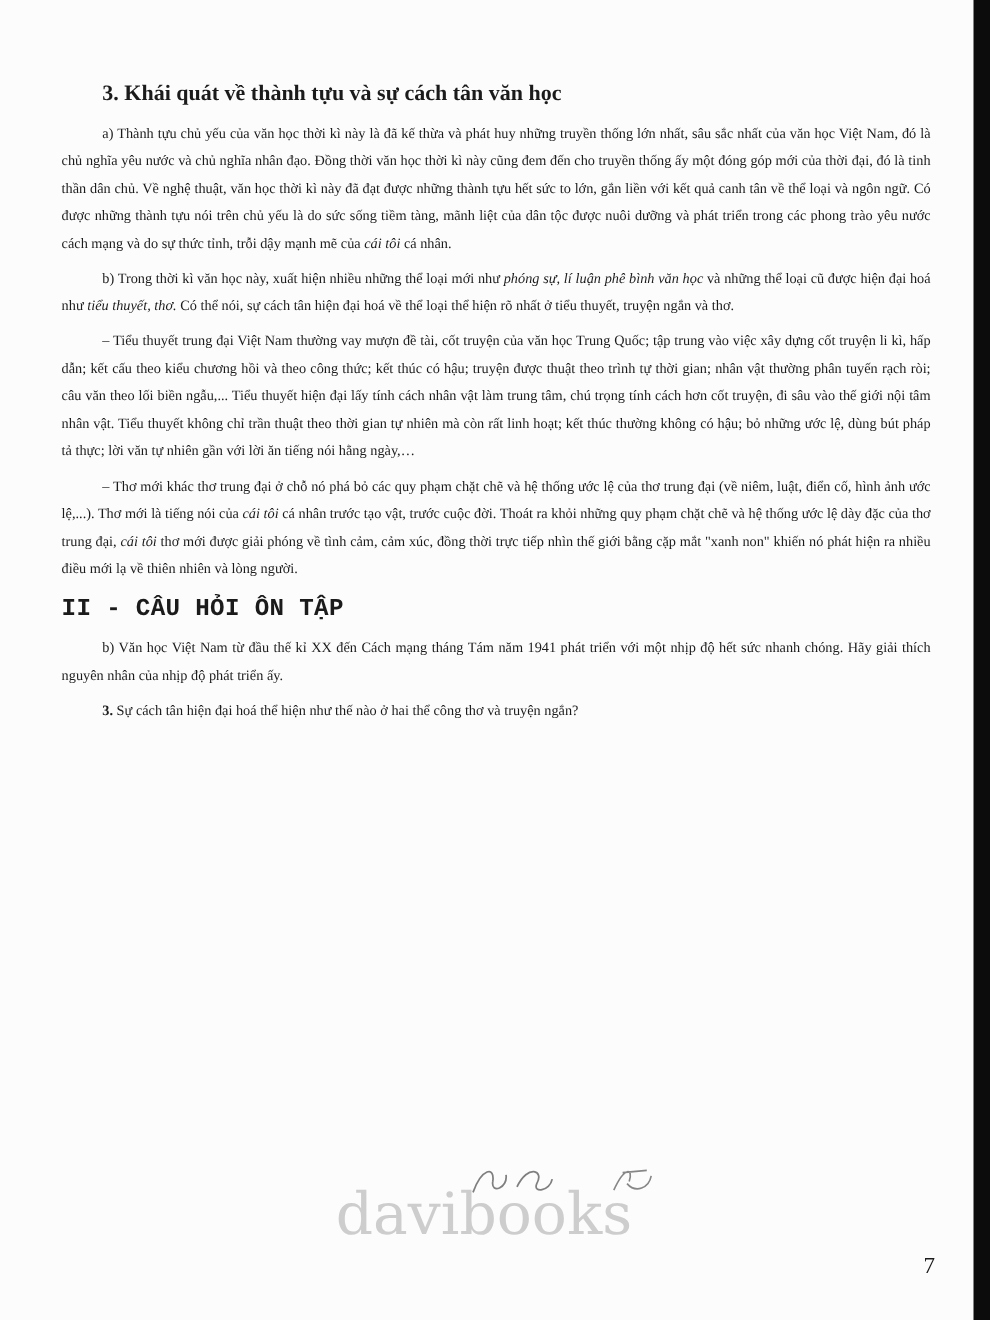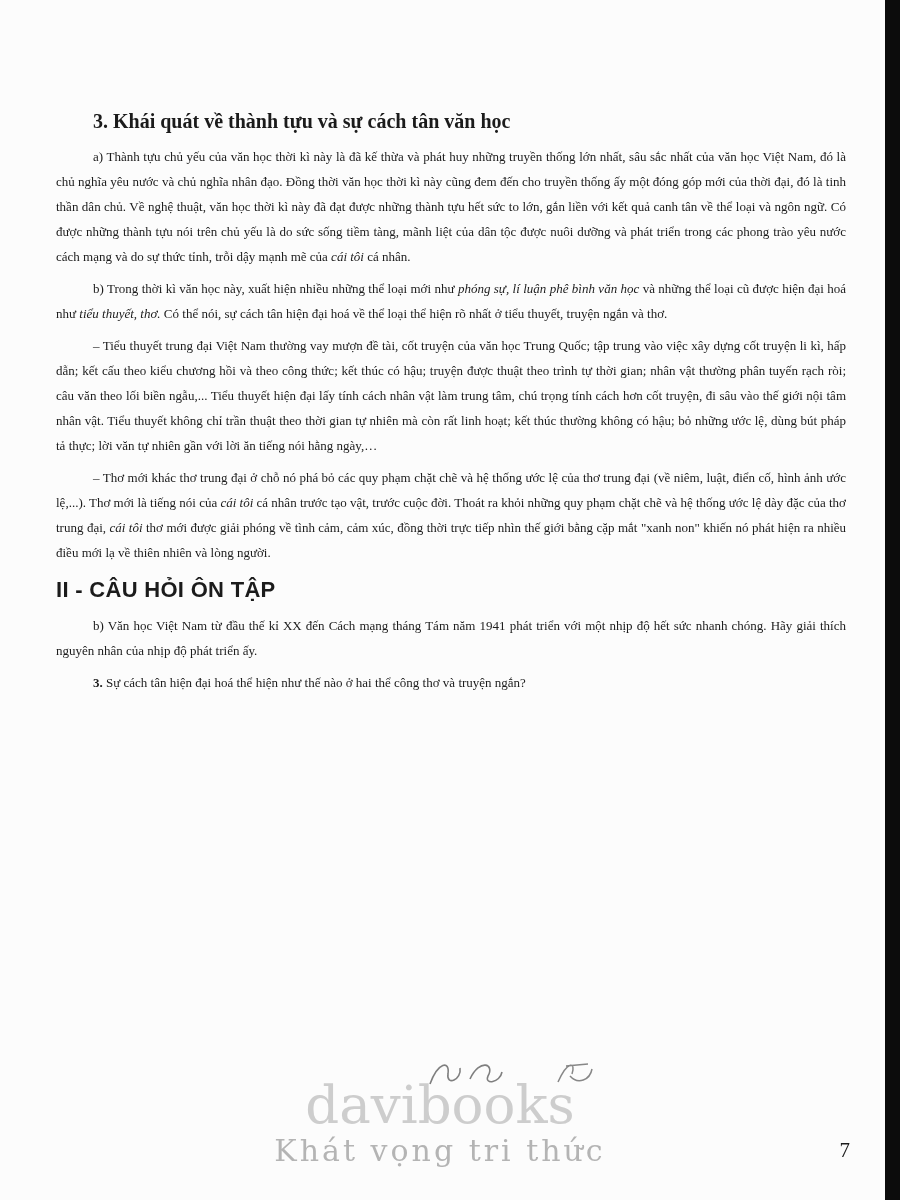--- a/index.html
+++ b/index.html
@@ -10,39 +10,38 @@
     position: relative;
     overflow: hidden;
     font-family: "Liberation Serif", "DejaVu Serif", serif;
     color: #1b1b1b;
   }
   .content {
     position: absolute;
     left: 56px; top: 74px;
     width: 790px;
     z-index: 2;
-    margin-top: 36px;
   }
   .h3 {
     font-size: 20px;
     font-weight: bold;
     margin: 0 0 11px 0;
     text-indent: 37px;
   }
   .para {
     font-size: 13px;
     line-height: 25px;
     text-align: justify;
     text-indent: 37px;
     margin: 0 0 7px 0;
   }
   .it { font-style: italic; }
   .bd { font-weight: bold; }
   .h2 {
-    font-family: Liberation Sans, sans-serif;
+    font-family: Liberation Mono, monospace;
     font-size: 22px;
     font-weight: bold;
     margin: 12px 0 10px 0;
     letter-spacing: 0.3px;
   }
   .watermark {
     position: absolute;
     left: 110px; top: 1078px;
     width: 660px;
     text-align: center;
@@ -94,21 +93,20 @@
     </div>
   <h2 class="h2">II - CÂU HỎI ÔN TẬP</h2>
   <div id="questions">
       <p class="para"><span class="">b) Văn học Việt Nam từ đầu thế kỉ XX đến Cách mạng tháng Tám năm 1941 phát triển với một nhịp độ hết sức nhanh chóng. Hãy giải thích nguyên nhân của nhịp độ phát triển ấy.</span></p>
       <p class="para"><span class="bd">3.</span><span class=""> Sự cách tân hiện đại hoá thể hiện như thế nào ở hai thể công thơ và truyện ngắn?</span></p>
     </div>
 </div>
 
 <div class="watermark">
   <div class="wm-logo">davibooks</div>
-  <div class="wm-tagline">Khát vọng tri thức</div>
 </div>
 
 <svg class="scribble" width="220" height="48" viewBox="0 0 220 48">
   <path d="M22,32 C30,10 42,8 40,22 C38,34 54,28 52,16 M62,27 C72,6 87,12 80,24 C76,33 92,31 94,20" stroke="#555555" stroke-width="1.6" fill="none" opacity="0.75"></path>
   <path d="M150,30 C160,8 168,10 164,22 M158,14 L180,12 M162,24 C170,33 182,28 184,17" stroke="#555555" stroke-width="1.5" fill="none" opacity="0.7"></path>
 </svg>
 
 <div class="page-number">7</div>
 <div class="edge-bar"></div>
 

